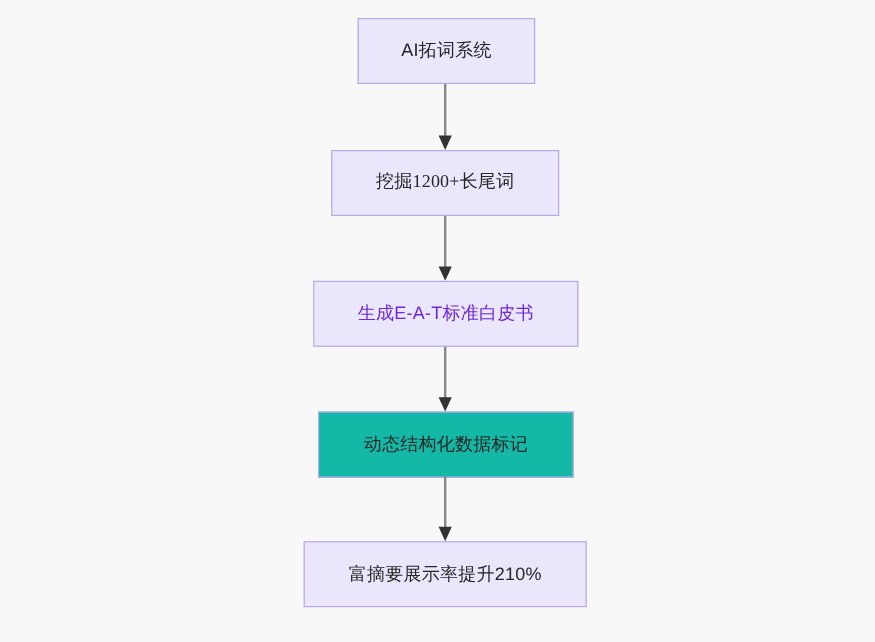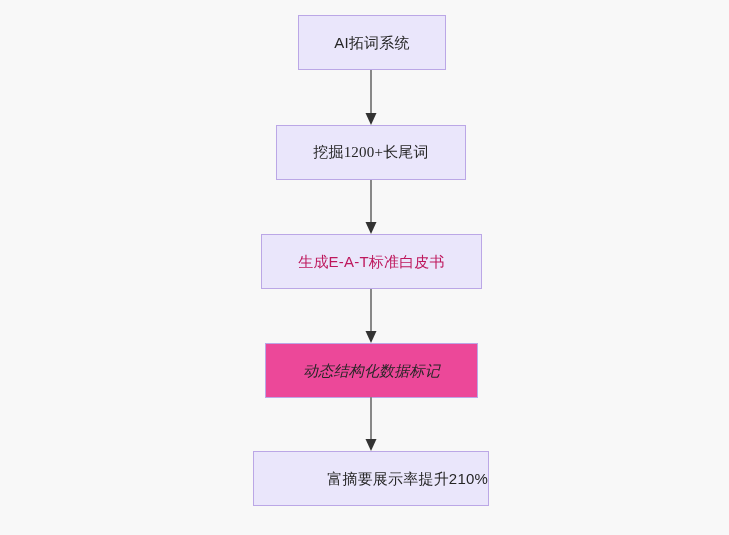--- a/index.html
+++ b/index.html
@@ -67,38 +67,38 @@
   </div>
 
   <div class="connector" style="left: 362px; top: 180px; height: 54px;">
     <svg width="18" height="54" viewBox="0 0 18 54" aria-hidden="true">
       <line x1="9" y1="0" x2="9" y2="45" stroke="#888888" stroke-width="2"></line>
       <polygon points="9,54 3.5,42 14.5,42" fill="#333333"></polygon>
     </svg>
   </div>
 
   <div class="node" style="left: 261px; top: 234px; width: 221px; background: rgb(234, 230, 251); border-color: rgb(187, 167, 230);">
-    <span class="node-label" style="color: #be185d;">生成E-A-T标准白皮书</span>
+    <span class="node-label" style="color: #6d28d9;">生成E-A-T标准白皮书</span>
   </div>
 
   <div class="connector" style="left: 362px; top: 289px; height: 54px;">
     <svg width="18" height="54" viewBox="0 0 18 54" aria-hidden="true">
       <line x1="9" y1="0" x2="9" y2="45" stroke="#888888" stroke-width="2"></line>
       <polygon points="9,54 3.5,42 14.5,42" fill="#333333"></polygon>
     </svg>
   </div>
 
-  <div class="node" style="left: 265px; top: 343px; width: 213px; background: #ec4899; border-color: rgb(187, 167, 230); font-style: italic;">
+  <div class="node" style="left: 265px; top: 343px; width: 213px; background: #14b8a6; border-color: rgb(187, 167, 230);">
     <span class="node-label" style="color: rgb(38, 38, 38);">动态结构化数据标记</span>
   </div>
 
   <div class="connector" style="left: 362px; top: 397px; height: 54px;">
     <svg width="18" height="54" viewBox="0 0 18 54" aria-hidden="true">
       <line x1="9" y1="0" x2="9" y2="45" stroke="#888888" stroke-width="2"></line>
       <polygon points="9,54 3.5,42 14.5,42" fill="#333333"></polygon>
     </svg>
   </div>
 
-  <div class="node" style="left: 253px; top: 451px; width: 236px; background: rgb(234, 230, 251); border-color: rgb(187, 167, 230); justify-content: flex-end;">
+  <div class="node" style="left: 253px; top: 451px; width: 236px; background: rgb(234, 230, 251); border-color: rgb(187, 167, 230);">
     <span class="node-label" style="color: rgb(38, 38, 38);">富摘要展示率提升210%</span>
   </div>
 
 </div>
 
 </body></html>

